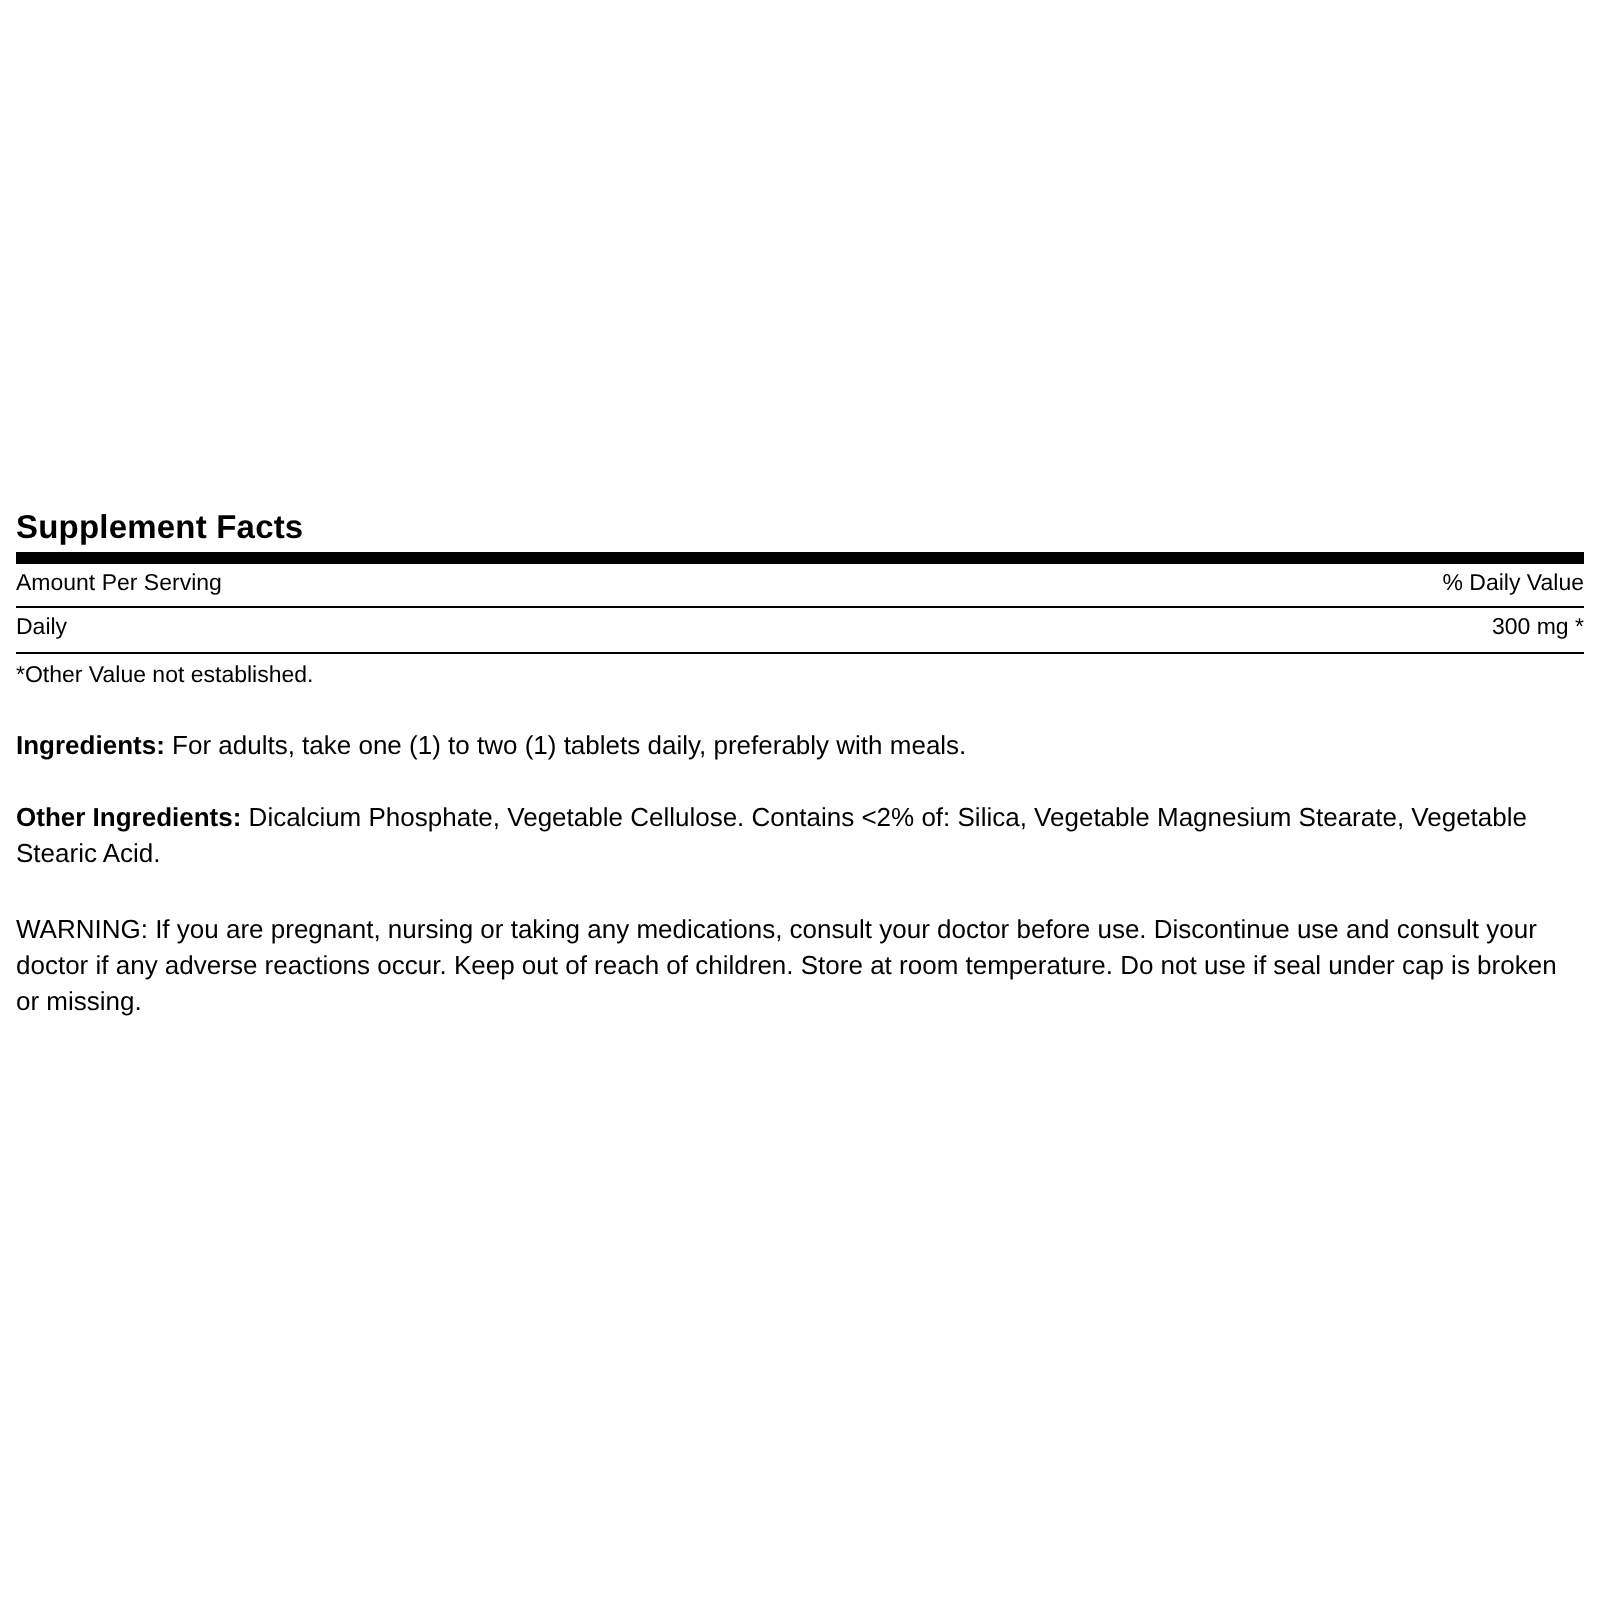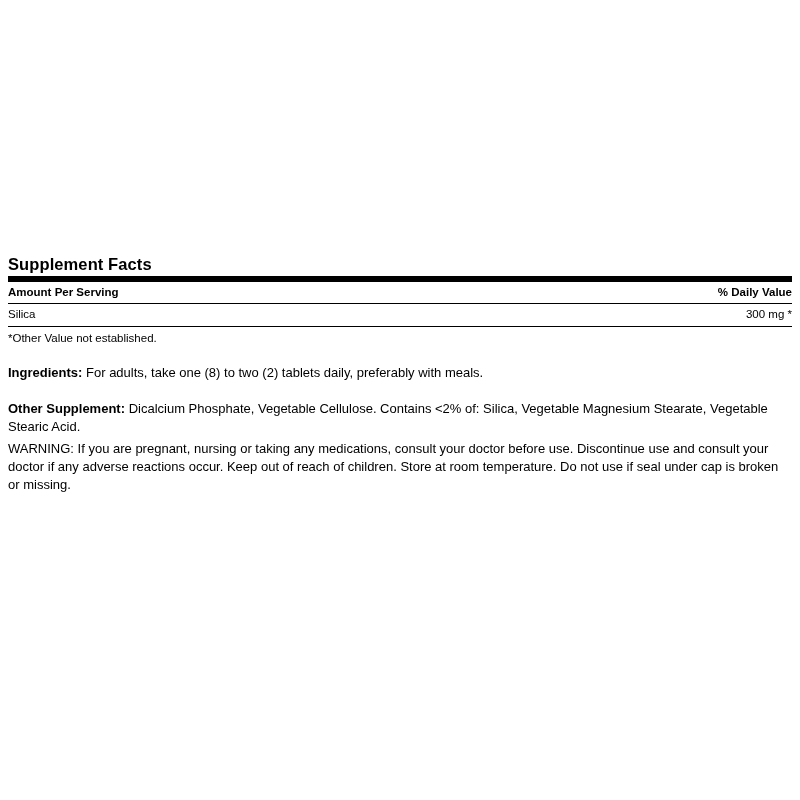--- a/index.html
+++ b/index.html
@@ -52,41 +52,41 @@
   }
   .table-row {
     display: flex;
     justify-content: space-between;
     align-items: baseline;
     font-size: 11.5px;
     line-height: 1.35;
     padding: 3px 0 3px 0;
   }
   .table-row.header {
-    font-weight: bold;
+    font-weight: normal;
   }
   .cell-left {
     text-align: left;
   }
   .cell-right {
     white-space: nowrap;
   }
   .footnote {
     font-size: 11.5px;
     line-height: 1.3;
     padding-top: 4px;
   }
   .body-block {
     font-size: 13px;
     line-height: 1.38;
     margin-top: 18px;
     max-width: 790px;
   }
   .body-block.warning {
-    margin-top: 4px;
+    margin-top: 20px;
   }
   .lbl {
     font-weight: bold;
   }
 </style>
 </head>
 <body>
 
 <div class="page">
 
@@ -98,34 +98,34 @@
     <div class="rule-thick"></div>
 
     <div class="table-row header">
       <span class="cell-left">Amount Per Serving</span>
       <span class="cell-right">% Daily Value</span>
     </div>
 
     <div class="rule-thin"></div>
 
     <div class="table-row">
-      <span class="cell-left">Silica</span>
+      <span class="cell-left">Daily</span>
       <span class="cell-right">300 mg *</span>
     </div>
 
     <div class="rule-thin"></div>
 
     <div class="footnote">*Other Value not established.</div>
 
     <div class="body-block">
-      <span class="lbl">Ingredients:</span><span> For adults, take one (8) to two (2) tablets daily, preferably with meals.</span>
+      <span class="lbl">Ingredients:</span><span> For adults, take one (1) to two (1) tablets daily, preferably with meals.</span>
     </div>
 
     <div class="body-block">
-      <span class="lbl">Other Supplement:</span><span> Dicalcium Phosphate, Vegetable Cellulose. Contains &lt;2% of: Silica, Vegetable Magnesium Stearate, Vegetable Stearic Acid.</span>
+      <span class="lbl">Other Ingredients:</span><span> Dicalcium Phosphate, Vegetable Cellulose. Contains &lt;2% of: Silica, Vegetable Magnesium Stearate, Vegetable Stearic Acid.</span>
     </div>
 
     <div class="body-block warning">
       <span>WARNING: If you are pregnant, nursing or taking any medications, consult your doctor before use. Discontinue use and consult your doctor if any adverse reactions occur. Keep out of reach of children. Store at room temperature. Do not use if seal under cap is broken or missing.</span>
     </div>
 
   </div>
 </div>
 
 </body></html>

